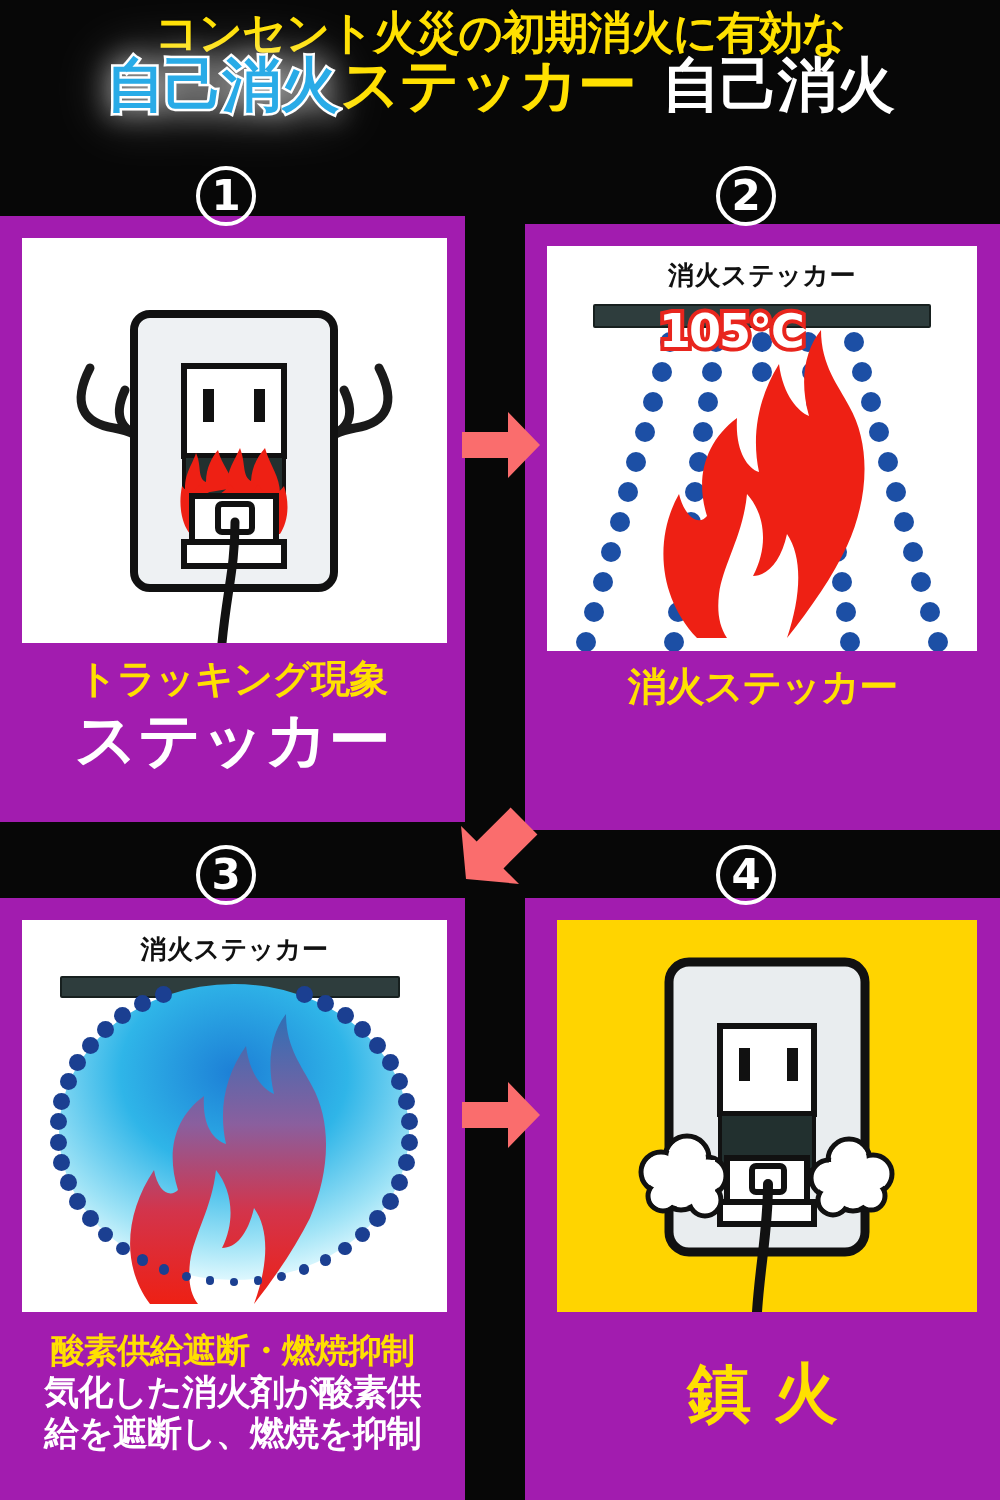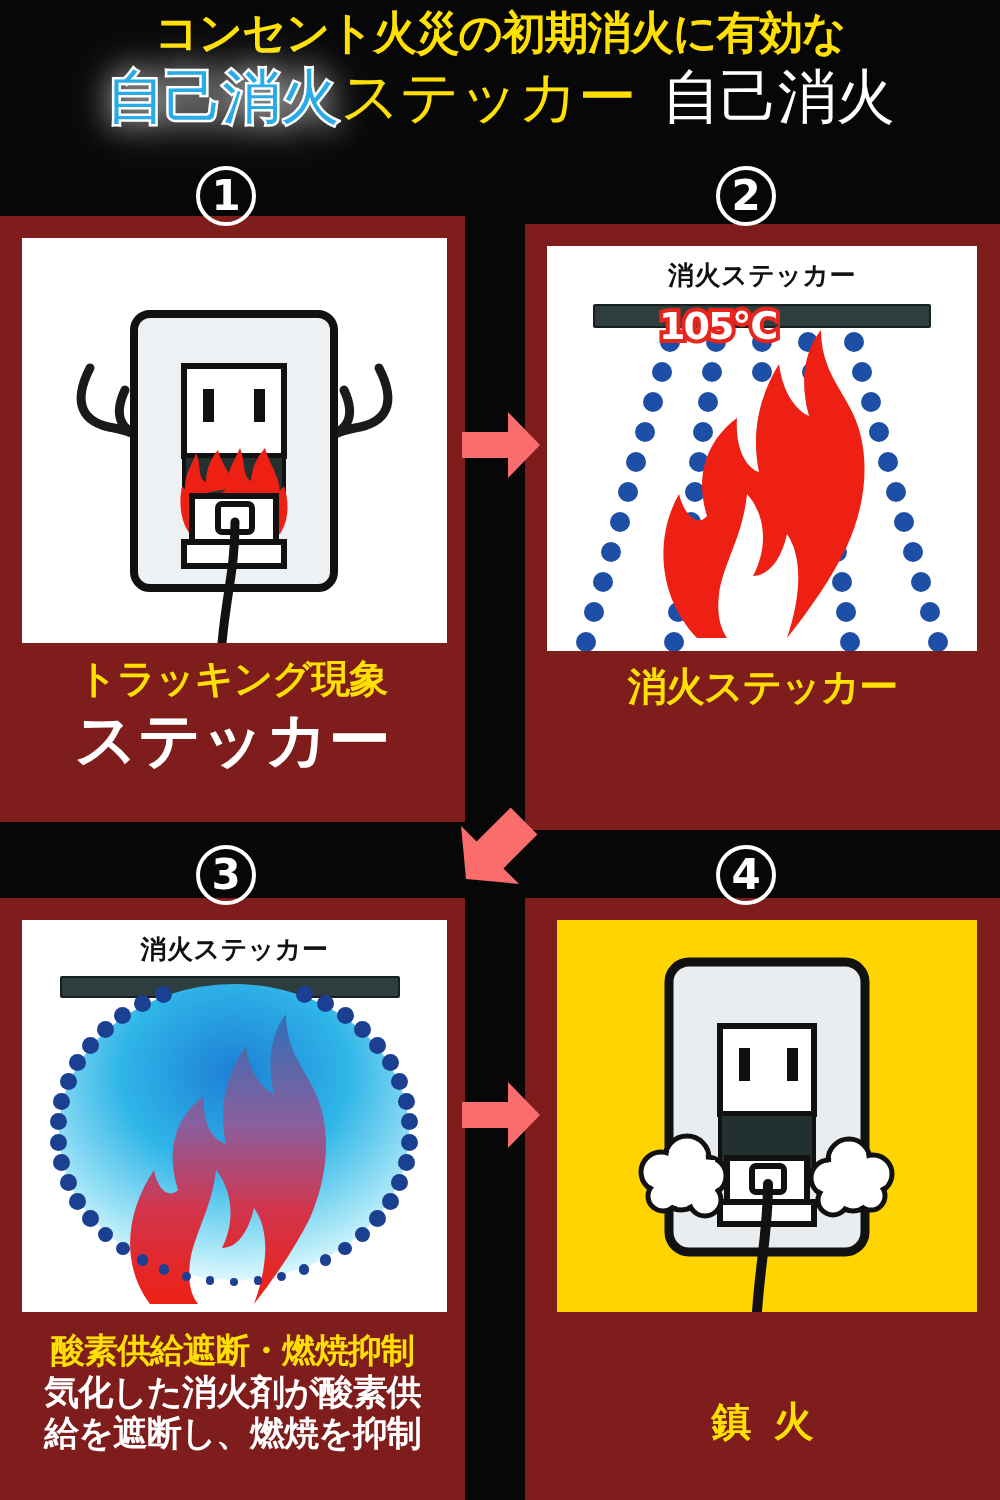--- a/index.html
+++ b/index.html
@@ -17,22 +17,22 @@
     display:flex; flex-direction:column; align-items:center; justify-content:flex-start;
     padding-top:10px;
   }
   .title-line1{
     font-size:45px; font-weight:bold; color:#ffe000;
     letter-spacing:-1px; line-height:1.0;
     transform:scaleX(0.97);
     text-shadow:0 0 2px #000;
   }
   .title-line2{
-    margin-top:12px;
-    font-size:59px; font-weight:normal; line-height:1.0;
+    margin-top:0;
+    font-size:59px; font-weight:bold; line-height:1.0;
     white-space:nowrap; letter-spacing:-1px;
     display:flex; align-items:baseline;
   }
   .t-cyan{
     color:#29abe7;
     -webkit-text-stroke:5px #ffffff;
     paint-order:stroke fill;
     filter:drop-shadow(0 0 14px rgba(255,255,255,0.55)) drop-shadow(0 0 26px rgba(255,255,255,0.3));
   }
   .t-yellow{ color:#ffe000; margin-left:2px; }
@@ -44,21 +44,21 @@
     border:4px solid #fff; color:#fff;
     font-size:42px; font-weight:bold; line-height:52px; text-align:center;
     z-index:6;
   }
   #c1{ left:196px; top:166px; }
   #c2{ left:716px; top:166px; }
   #c3{ left:196px; top:845px; }
   #c4{ left:716px; top:845px; }
 
   
-  .panel{ position:absolute; background:#7f1d1d; }
+  .panel{ position:absolute; background:#a21caf; }
   #p1{ left:0;   top:216px; width:465px;  height:606px; }
   #p2{ left:525px;top:224px; width:475px;  height:606px; }
   #p3{ left:0;   top:898px; width:465px;  height:602px; }
   #p4{ left:525px;top:898px; width:475px;  height:602px; }
 
   .art{ position:relative; background:#fff; overflow:hidden; }
 
   
   #p1 .art{ position:absolute; left:22px; top:22px; width:425px; height:405px; }
   #p2 .art{ position:absolute; left:22px; top:22px; width:430px; height:405px; }
@@ -72,40 +72,40 @@
 
   #p1 .cap-y{ top:436px; font-size:39px; }
   #p1 .cap-w{ top:482px; font-size:62px; letter-spacing:0px; }
 
   #p2 .cap-y{ top:436px; font-size:39px; }
   #p2 .cap-w{ top:487px; font-size:35px; line-height:1.18; padding:0 6px; }
 
   #p3 .cap-y{ top:430px; font-size:34px; }
   #p3 .cap-w{ top:474px; font-size:35px; line-height:1.18; padding:0 10px; }
 
-  #p4 .cap-y{ top:496px; font-size:40px; letter-spacing:22px; text-indent:22px; }
+  #p4 .cap-y{ top:452px; font-size:64px; letter-spacing:22px; text-indent:22px; }
 
   
   .arrow{ position:absolute; z-index:7; }
   #a1{ left:462px; top:412px; }
   #a3{ left:462px; top:1082px; }
   #a2{ left:440px; top:795px; }
 
   
   .stick-label{
     position:absolute; width:100%; text-align:center;
     color:#111; font-size:26px; font-weight:600; letter-spacing:0.5px;
   }
   .stick-bar{
     position:absolute; background:#2e3d3d; border:2px solid #17201f; border-radius:2px;
   }
 
   
   .deg105{
-    position:absolute; font-size:38px; font-weight:bold; color:#ffffff;
+    position:absolute; font-size:46px; font-weight:bold; color:#ffffff;
     -webkit-text-stroke:8px #e8251d; paint-order:stroke fill;
     letter-spacing:-2px; z-index:4;
   }
   
   .nenshou{
     position:absolute; font-size:43px; font-weight:bold; color:#ffffff;
     -webkit-text-stroke:7px #1b3f91; paint-order:stroke fill;
     letter-spacing:-1px; z-index:5; white-space:nowrap;
   }
   .dot{ position:absolute; border-radius:50%; background:#1c4fa5; }

